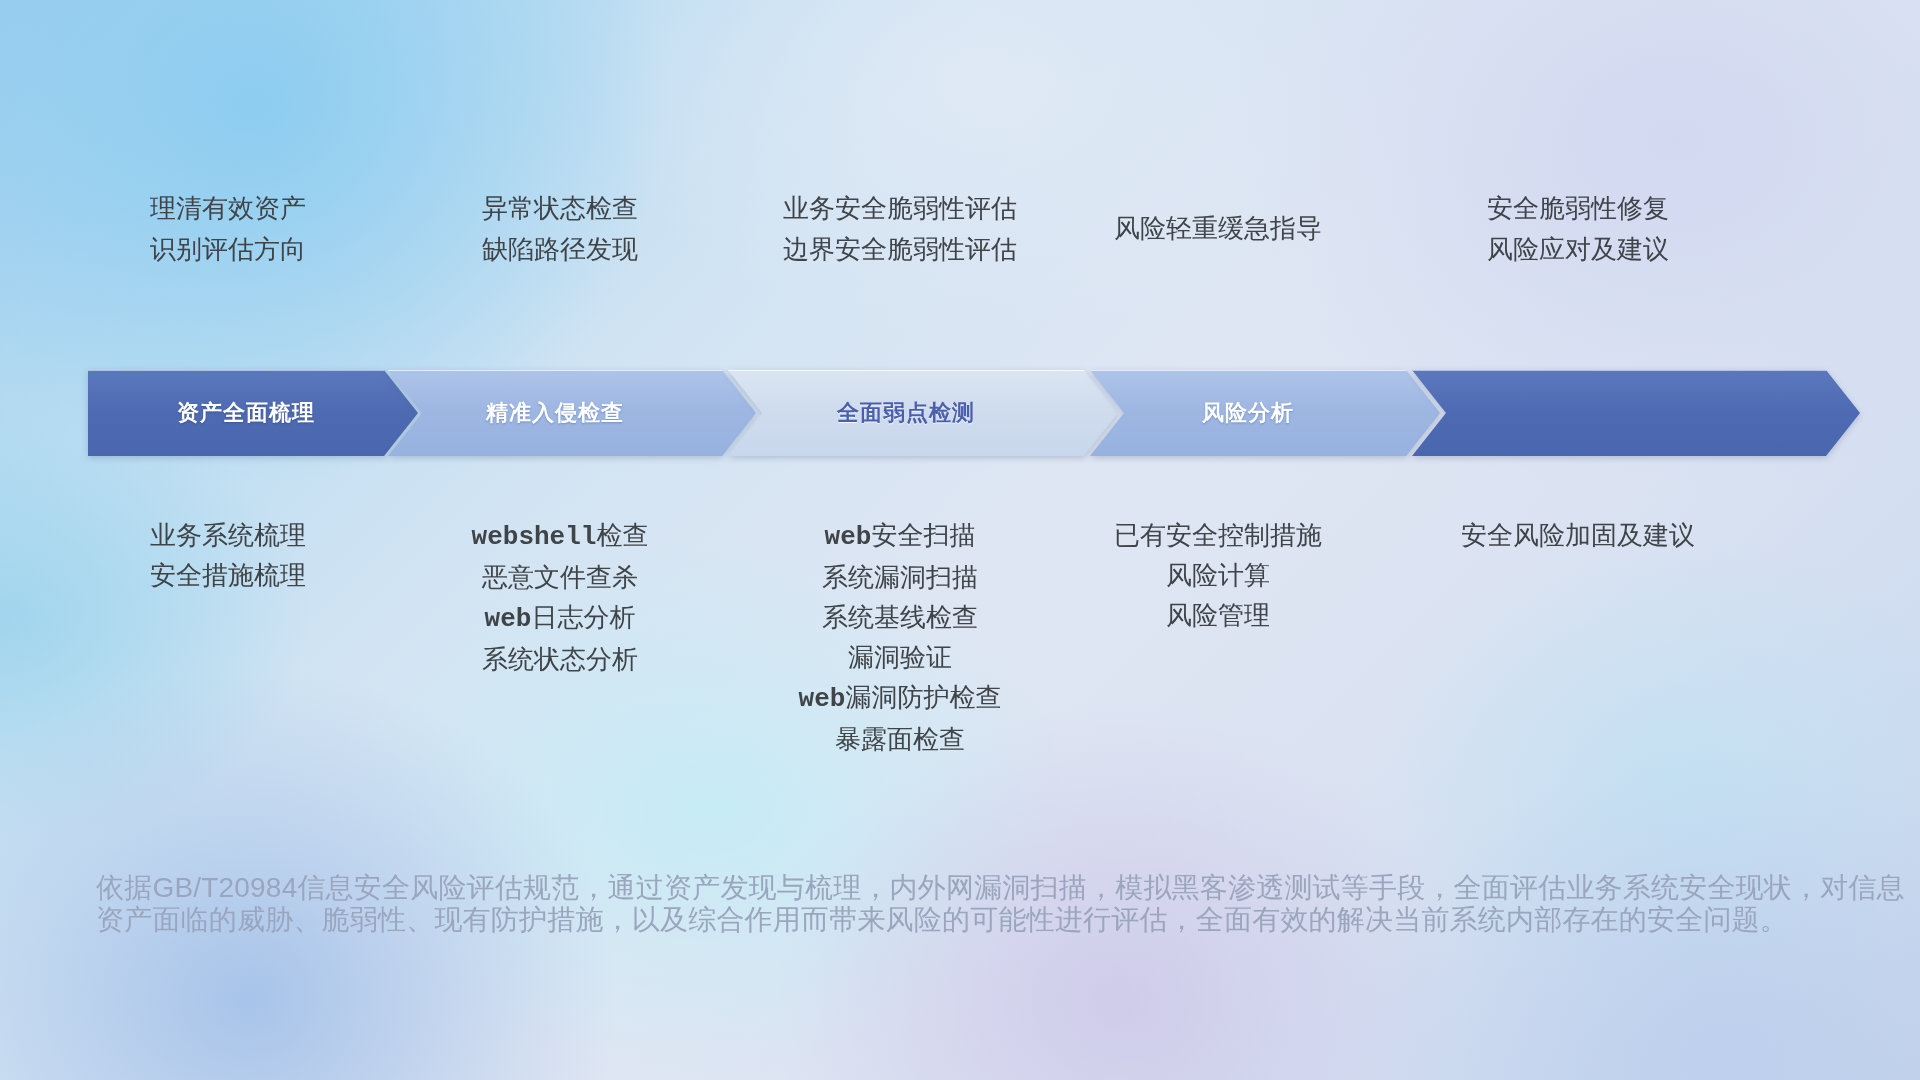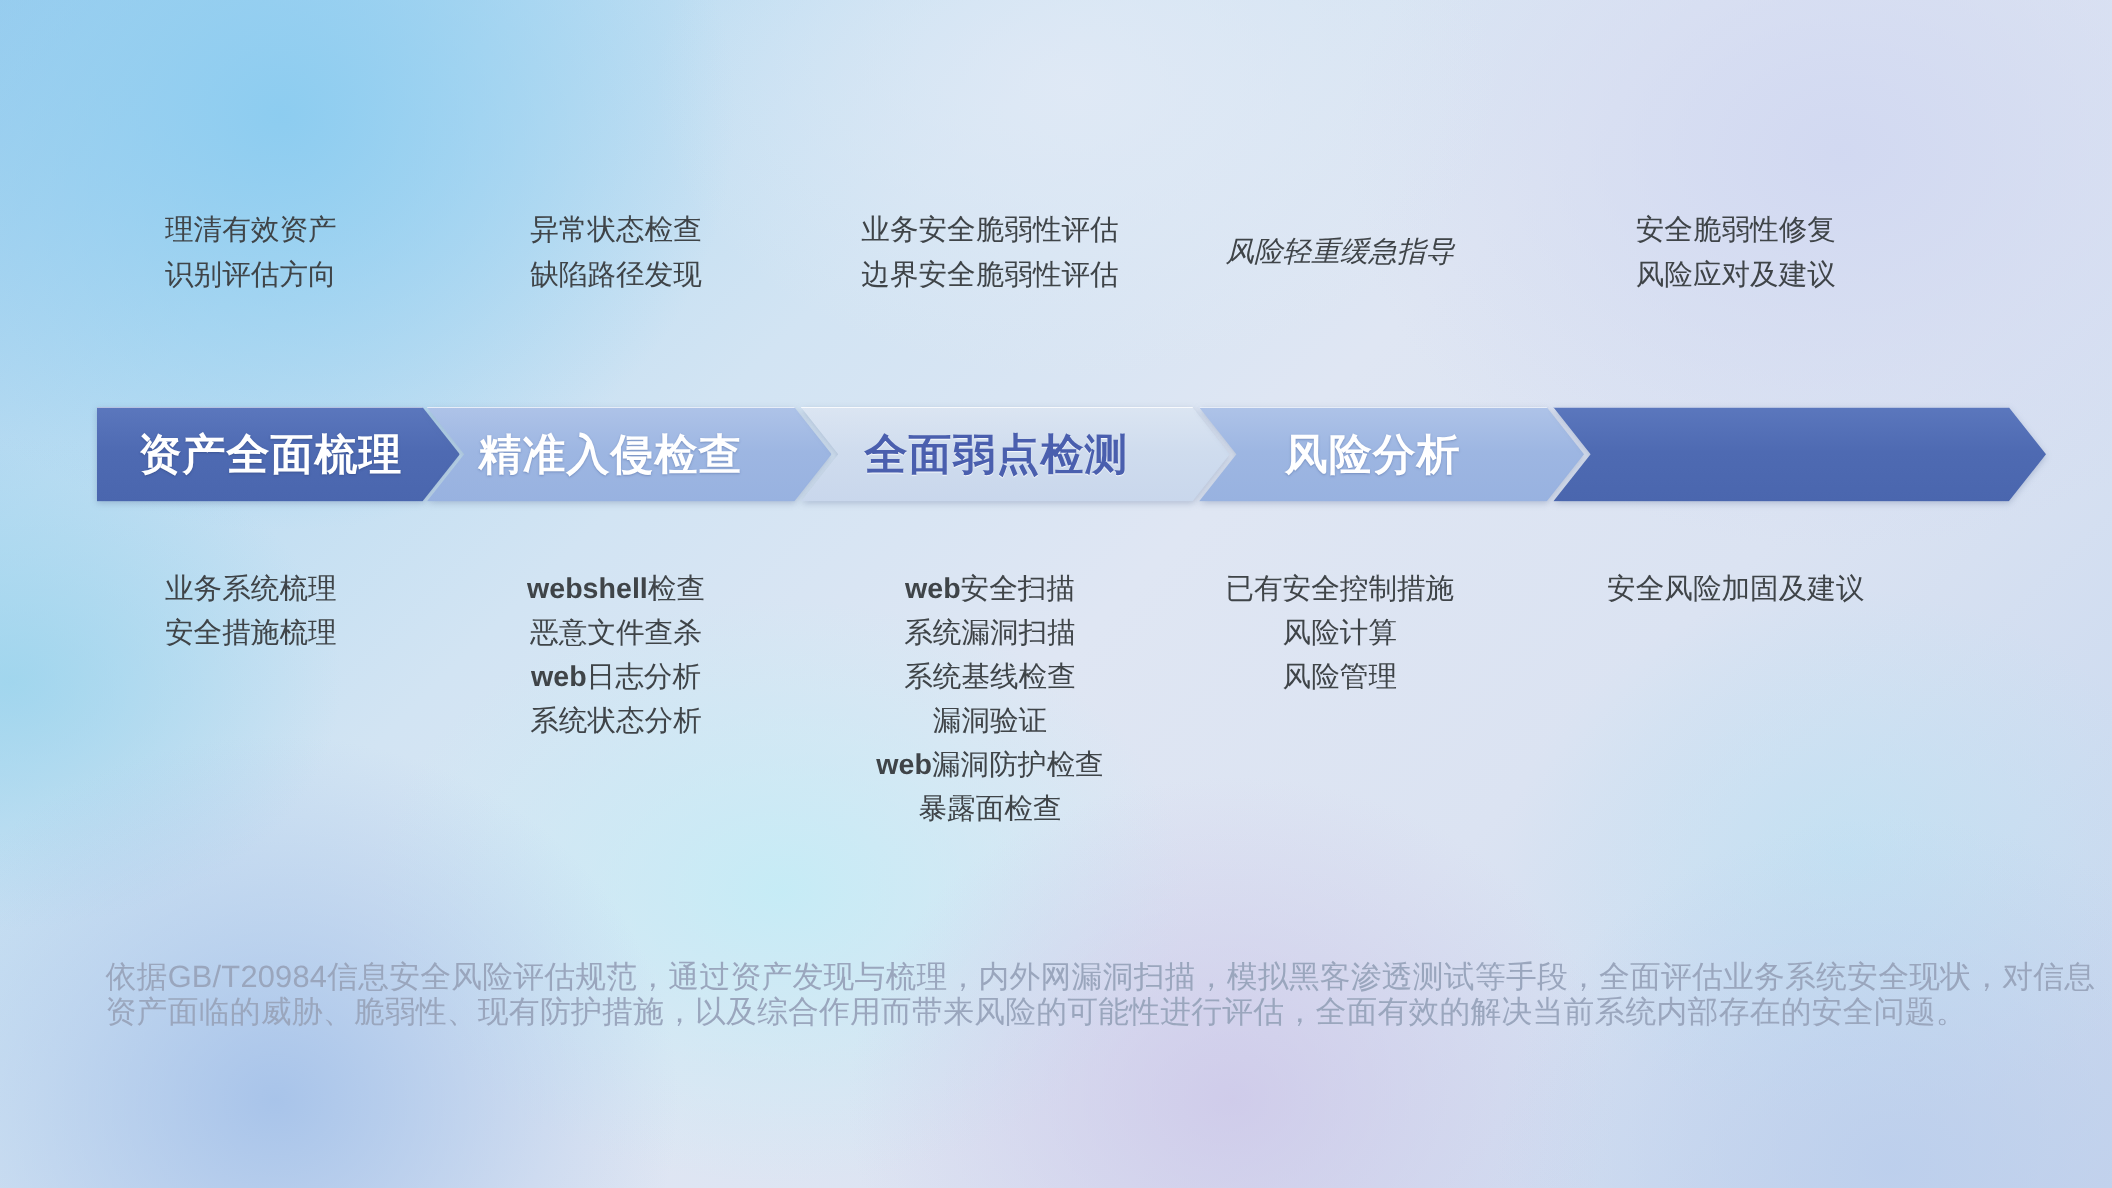--- a/index.html
+++ b/index.html
@@ -70,33 +70,33 @@
     position:absolute; top:0; height:86px;
     display:flex; align-items:center;
     filter:drop-shadow(0 2px 3px rgba(80,100,140,.30));
   }
   .chev .face {
     position:absolute; inset:0;
   }
   .chev .label {
     position:relative; z-index:3;
     width:100%; text-align:center; padding-right:34px;
-    font-size:39px; font-weight:bold; letter-spacing:1px;
+    font-size:22px; font-weight:bold; letter-spacing:1px;
     white-space:nowrap;
   }
   .chev.dark .label { color:#ffffff; text-shadow:0 1px 2px rgba(40,60,110,.45); }
   .chev.mid  .label { color:#ffffff; text-shadow:0 1px 2px rgba(60,85,140,.40); }
   .chev.pale .label { color:#4a5fae; text-shadow:0 1px 1px rgba(255,255,255,.85); }
 
   
   .bot-col { position:absolute; text-align:center; }
   .bot-col .line {
     font-size:26px; color:#3f4448; line-height:40px; white-space:nowrap;
   }
-  .bot-col .line b { font-weight:bold; }
+  .bot-col .line b { font-weight:bold;font-family:Liberation Mono, monospace; }
 
   
   #footer {
     position:absolute; left:96px; top:872px; width:1740px;
     font-size:28px; line-height:32px; color:#9aa6bd; letter-spacing:.2px;
   }
   #footer p { white-space:nowrap; }
 </style>
 </head>
 <body>
@@ -122,21 +122,21 @@
         <div class="line">识别评估方向</div>
       </div>
       <div class="top-col" style="left: 260px; width: 600px; top: 188px;">
         <div class="line">异常状态检查</div>
         <div class="line">缺陷路径发现</div>
       </div>
       <div class="top-col" style="left: 600px; width: 600px; top: 188px;">
         <div class="line">业务安全脆弱性评估</div>
         <div class="line">边界安全脆弱性评估</div>
       </div>
-      <div class="top-col" style="left: 918px; width: 600px; top: 208px; font-style: italic;">
+      <div class="top-col" style="left: 918px; width: 600px; top: 208px;">
         <div class="line">风险轻重缓急指导</div>
       </div>
       <div class="top-col" style="left: 1278px; width: 600px; top: 188px;">
         <div class="line">安全脆弱性修复</div>
         <div class="line">风险应对及建议</div>
       </div>
     </div>
 
   <div id="band">
       <div class="chev dark" style="left: 0px; width: 330px;">

